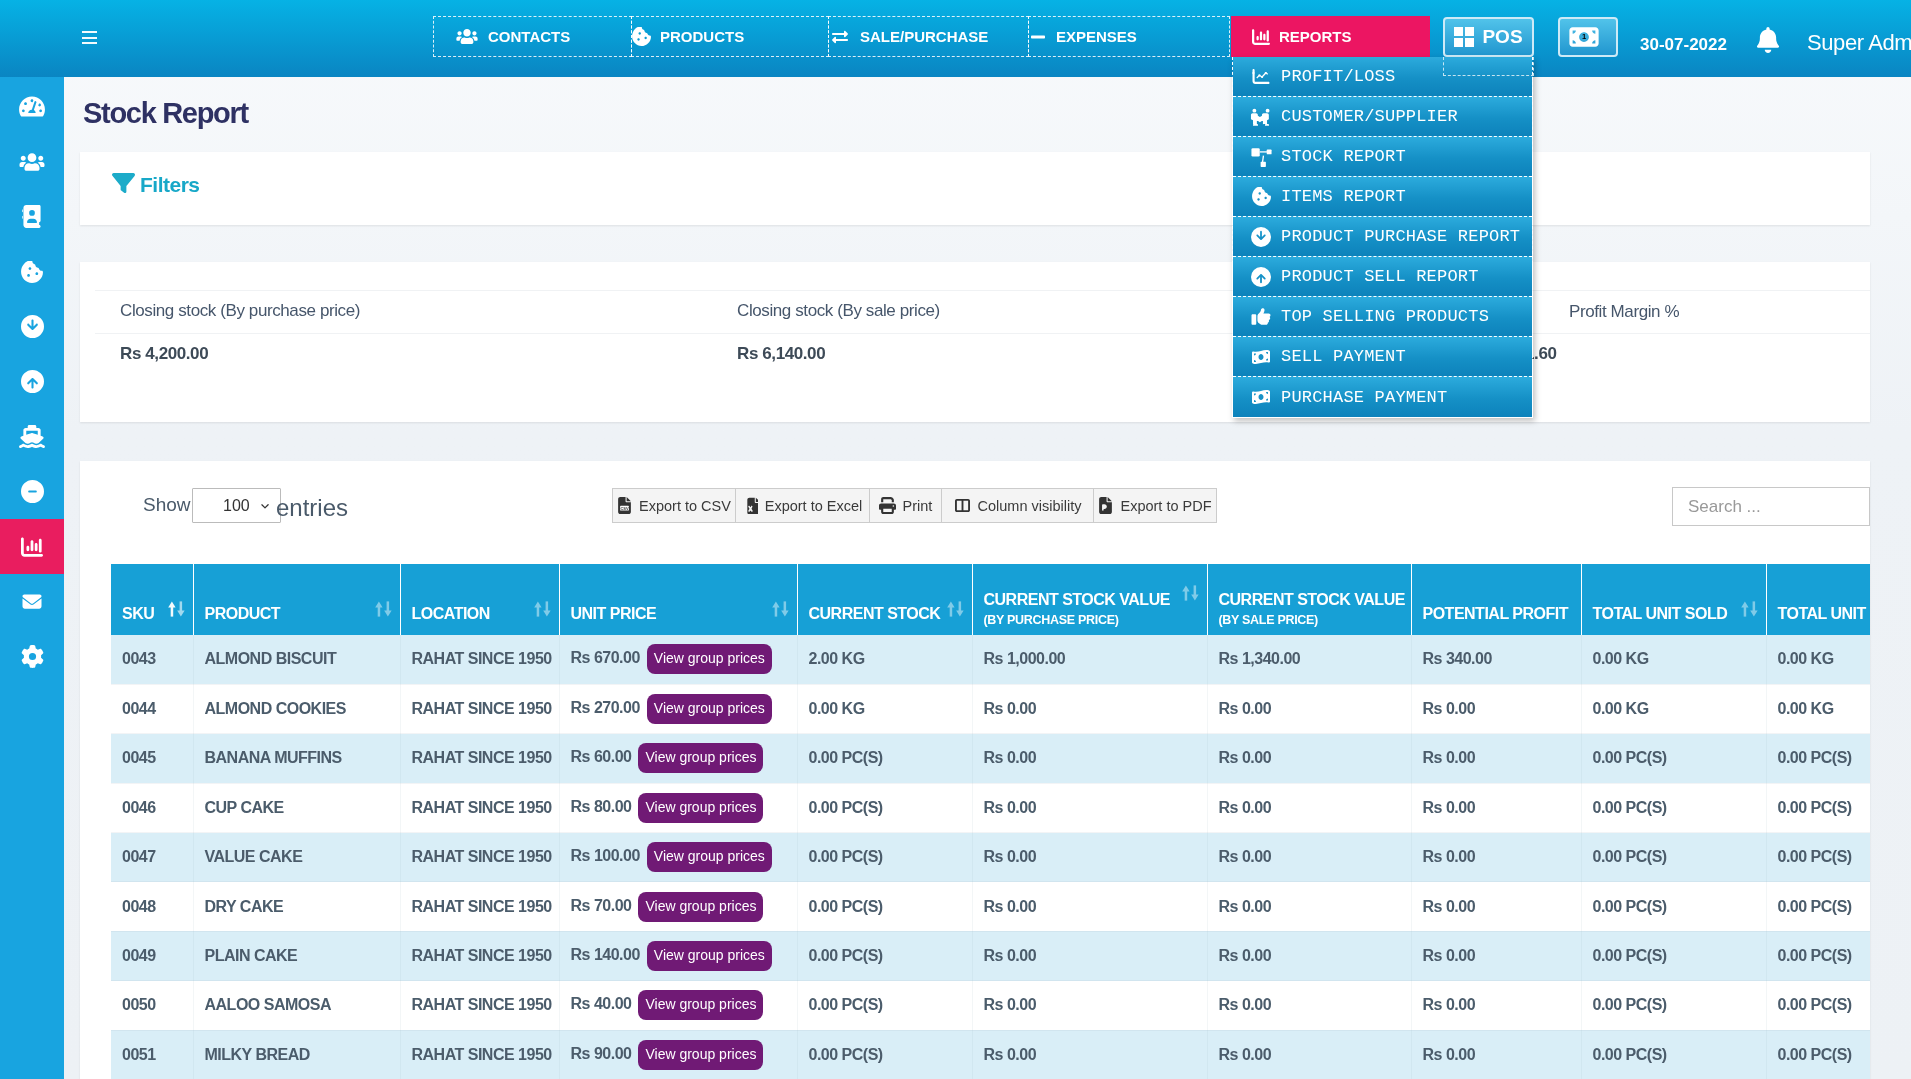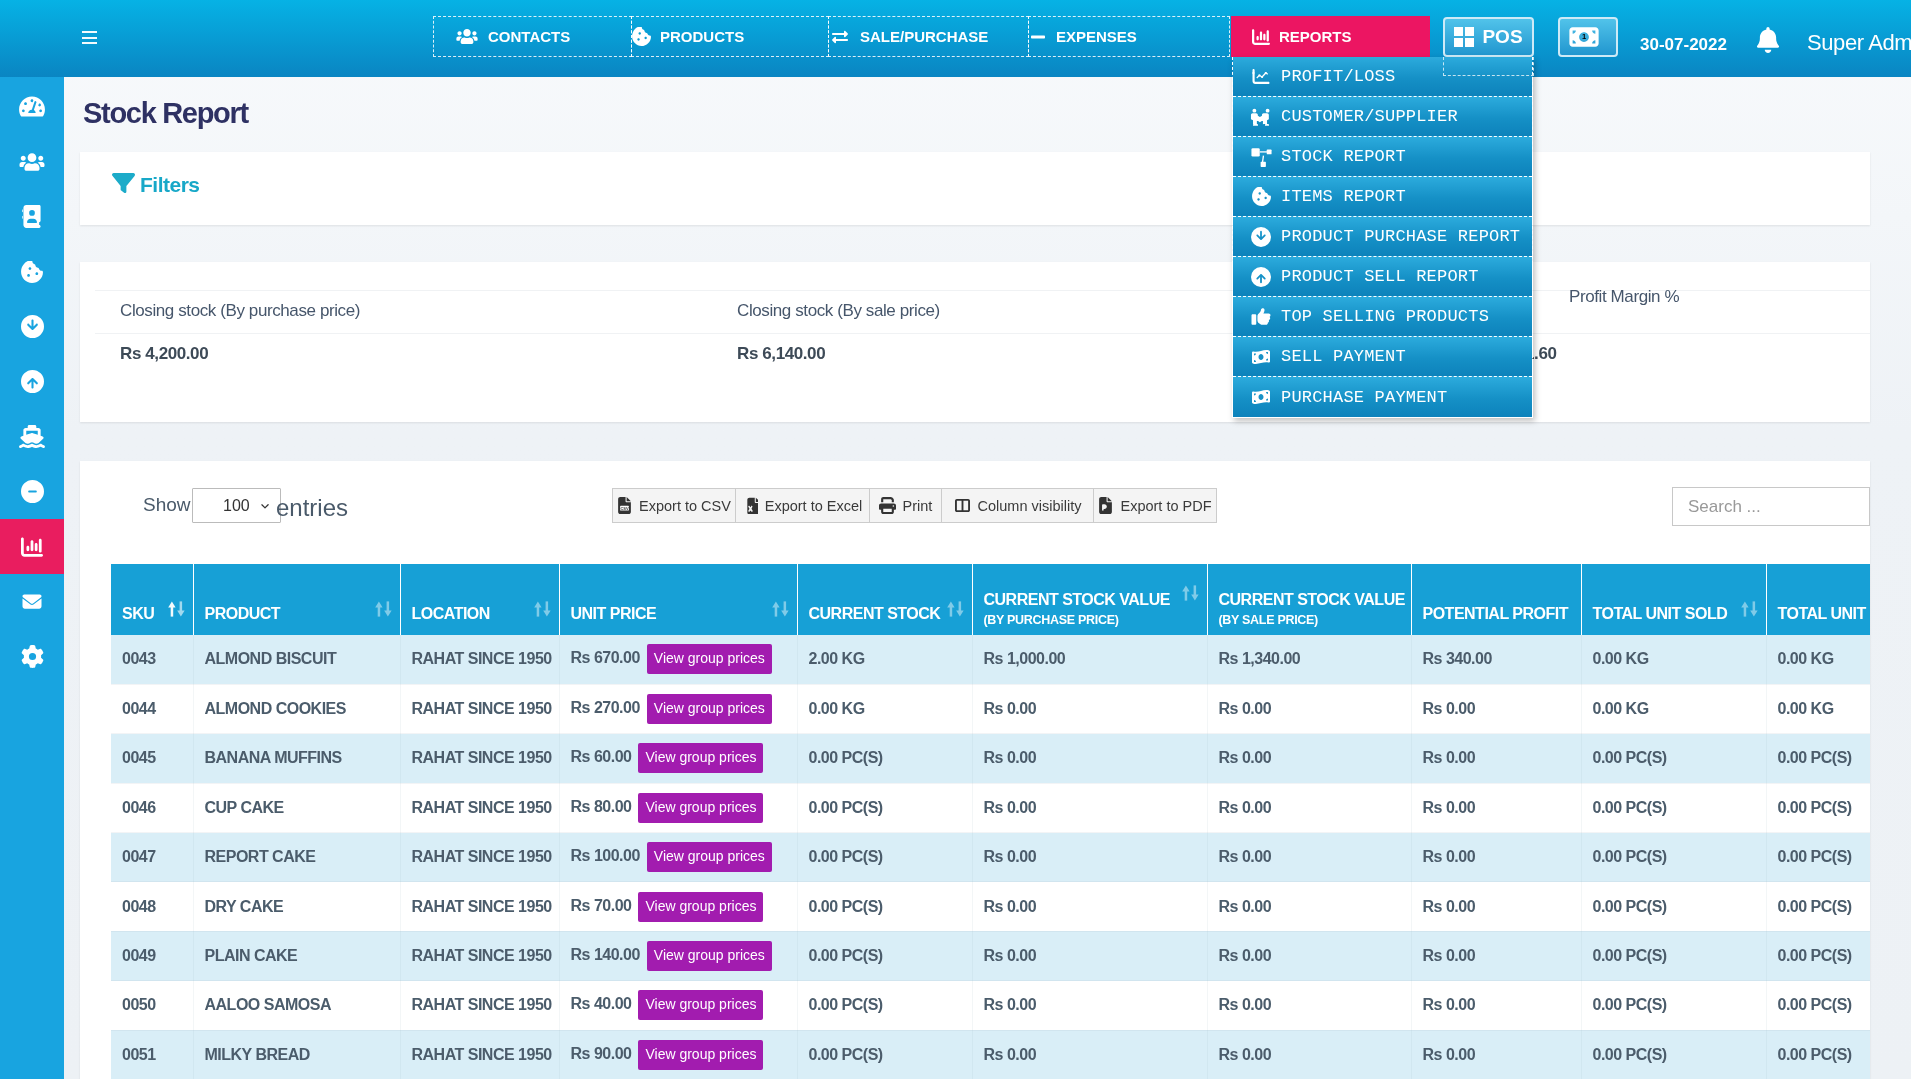--- a/index.html
+++ b/index.html
@@ -55,22 +55,22 @@
 
 #tablewrap { position:absolute; left:111px; top:564px; width:1759px; height:515px; overflow:hidden; }
 table { border-collapse:collapse; table-layout:fixed; width:1835px; }
 th { white-space:nowrap; background:#17a0d6; color:#fff; font-weight:bold; font-size:16px; letter-spacing:-0.5px; text-align:left;
   vertical-align:bottom; padding:0 0 12px 11px; height:71px; border-right:1px solid rgba(255,255,255,0.55); position:relative; }
 th .sub { display:block; font-size:12.5px; letter-spacing:-0.3px; margin-top:4px; }
 td { white-space:nowrap; font-size:16px; letter-spacing:-0.5px; font-weight:bold; color:#4b5c6b; padding:0 0 0 11px; height:49.4px;
   border-right:1px solid rgba(160,180,190,0.12); border-bottom:1px solid rgba(160,180,190,0.14); }
 tr.odd td { background:#d9eef7; }
 tr.even td { background:#fff; }
-.vgp { display:inline-block; background:#a21caf; color:#fff; font-size:14px; font-weight:normal; letter-spacing:0;
-  line-height:19px; border-radius:2px; padding:5px 7px 6px 7px; margin-left:7px; }
+.vgp { display:inline-block; background:#701a75; color:#fff; font-size:14px; font-weight:normal; letter-spacing:0;
+  line-height:19px; border-radius:8px; padding:5px 7px 6px 7px; margin-left:7px; }
 .sorticon { position:absolute; right:8px; bottom:14px; }
 
 
 #dropdown { position:absolute; left:1232px; top:57px; width:301px; border:1px dashed #fff; border-top:none;
   box-shadow:2px 3px 6px rgba(0,0,0,0.25); }
 .ditem { height:40px; border-bottom:1px dashed #fff; position:relative;
   background:linear-gradient(180deg,#2cabdd 0%, #1590c6 55%, #0d82bb 100%);
   display:flex; align-items:center; color:#fff; }
 .ditem:last-child { border-bottom:none; }
 .ditem .dicon { width:22px; margin-left:17px; display:flex; justify-content:center; }
@@ -188,21 +188,21 @@
       <path fill="#1cabc9" d="M3.9 54.9C10.5 40.9 24.5 32 40 32H472c15.5 0 29.5 8.9 36.1 22.9s4.6 30.5-5.2 42.5L320 320.9V448c0 12.1-6.8 23.2-17.7 28.6s-23.8 4.3-33.5-3l-64-48c-8.1-6-12.8-15.5-12.8-25.6V320.9L9 97.3C-.7 85.4-2.8 68.8 3.9 54.9z"></path>
     </svg></div>
 <div id="filters-label">Filters</div>
 
 <div class="card" id="card2"></div>
 <div class="hline" style="top:290px"></div>
 <div class="hline" style="top:333px"></div>
 <div class="sumlabel" style="left:120px; top:301px;">Closing stock (By purchase price)</div>
 <div class="sumlabel" style="left:737px; top:301px;">Closing stock (By sale price)</div>
 <div class="sumlabel" style="left:1354px; top:301px;">Potential profit</div>
-<div class="sumlabel" style="left:1569px; top:287px;">Profit Margin %</div>
+<div class="sumlabel" style="left:1569px; top:302px;">Profit Margin %</div>
 <div class="sumval" style="left:120px; top:344px;">Rs 4,200.00</div>
 <div class="sumval" style="left:737px; top:344px;">Rs 6,140.00</div>
 <div class="sumval" style="left:1354px; top:344px;">Rs 1,940.00</div>
 <div class="sumval" style="left:1516px; top:344px;">31.60</div>
 
 <div class="card" id="card3"></div>
 <div id="show-label">Show</div>
 <div id="select100">
     <span>100</span>
     <svg style="position:absolute;right:9px;top:12px" width="12" height="10" viewBox="0 0 448 512">
@@ -366,21 +366,21 @@
           <td><b>Rs</b> 80.00<span class="vgp">View group prices</span></td>
           <td>0.00 PC(S)</td>
           <td><b>Rs</b> 0.00</td>
           <td><b>Rs</b> 0.00</td>
           <td><b>Rs</b> 0.00</td>
           <td>0.00 PC(S)</td>
           <td>0.00 PC(S)</td>
         </tr>
 <tr class="odd">
           <td>0047</td>
-          <td>REPORT CAKE</td>
+          <td>VALUE CAKE</td>
           <td>RAHAT SINCE 1950</td>
           <td><b>Rs</b> 100.00<span class="vgp">View group prices</span></td>
           <td>0.00 PC(S)</td>
           <td><b>Rs</b> 0.00</td>
           <td><b>Rs</b> 0.00</td>
           <td><b>Rs</b> 0.00</td>
           <td>0.00 PC(S)</td>
           <td>0.00 PC(S)</td>
         </tr>
 <tr class="even">

